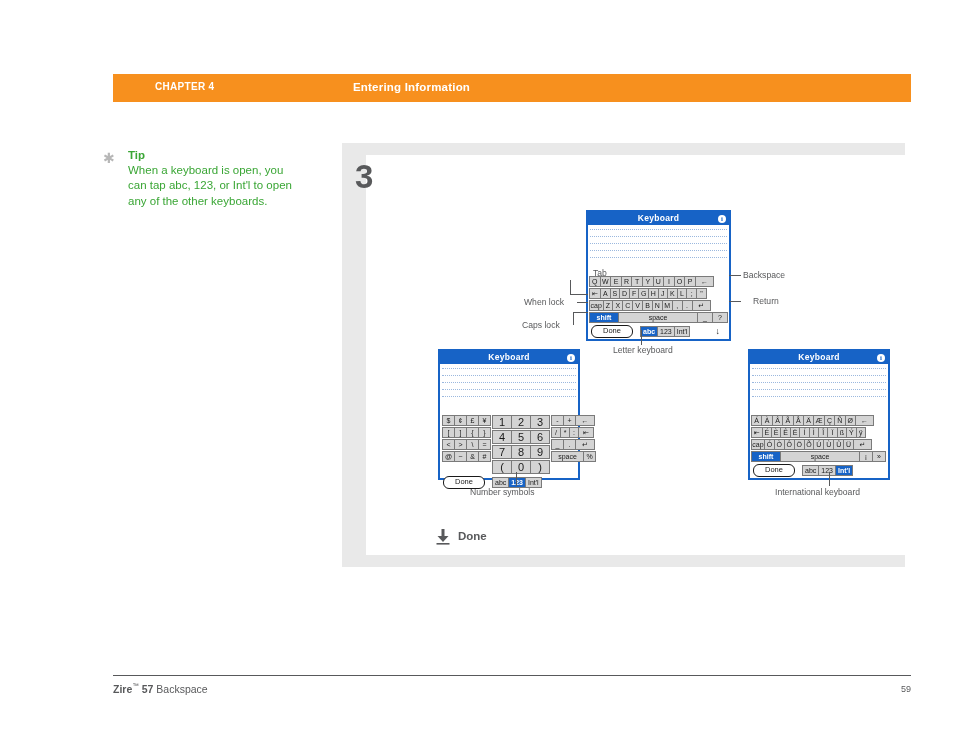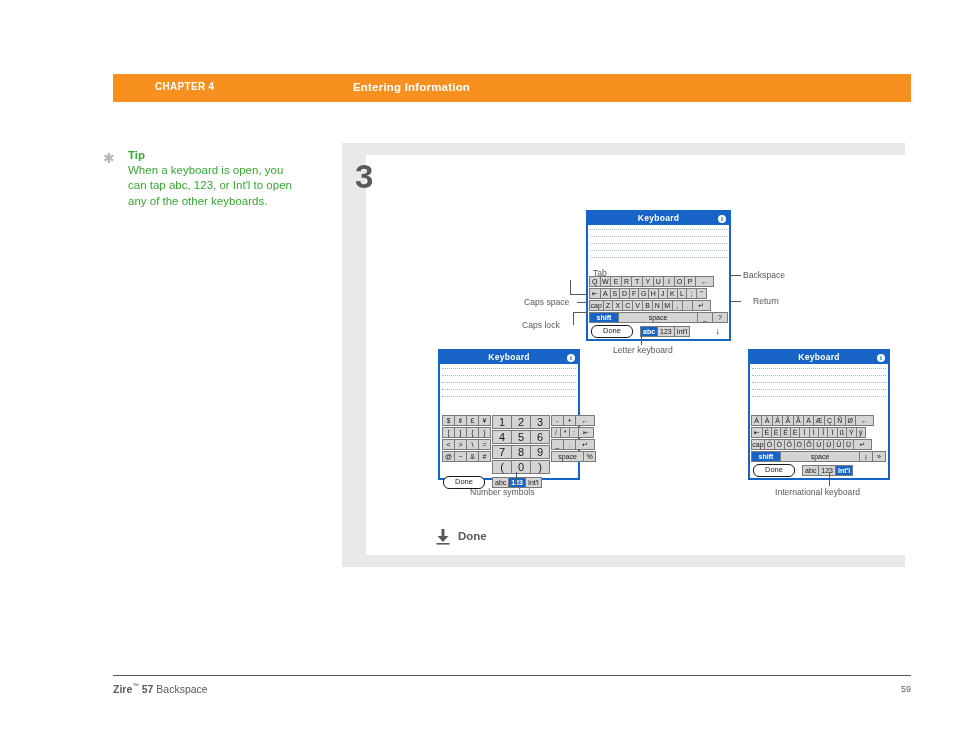--- a/index.html
+++ b/index.html
@@ -537,21 +537,21 @@
           <div class="mode-btn">123</div>
           <div class="mode-btn active">Int'l</div>
         </div>
     </div>
   </div>
 
   <div class="callout" style="left:549px; top:268px;margin-left:44px;">Tab</div>
   <div class="leader v" style="left:570px; top:280px; height:15px;"></div>
   <div class="leader h" style="left:570px; top:294px; width:18px;"></div>
 
-  <div class="callout" style="left:524px; top:297px;">Caps space</div>
+  <div class="callout" style="left:524px; top:297px;">When lock</div>
   <div class="leader h" style="left:577px; top:302px; width:11px;"></div>
 
   <div class="callout" style="left:522px; top:320px;">Caps lock</div>
   <div class="leader v" style="left:573px; top:312px; height:13px;"></div>
   <div class="leader h" style="left:573px; top:312px; width:15px;"></div>
 
   <div class="callout" style="left:743px; top:270px;">Backspace</div>
   <div class="leader h" style="left:729px; top:275px; width:12px;"></div>
 
   <div class="callout" style="left:743px; top:296px;padding-left:10px;">Return</div>

